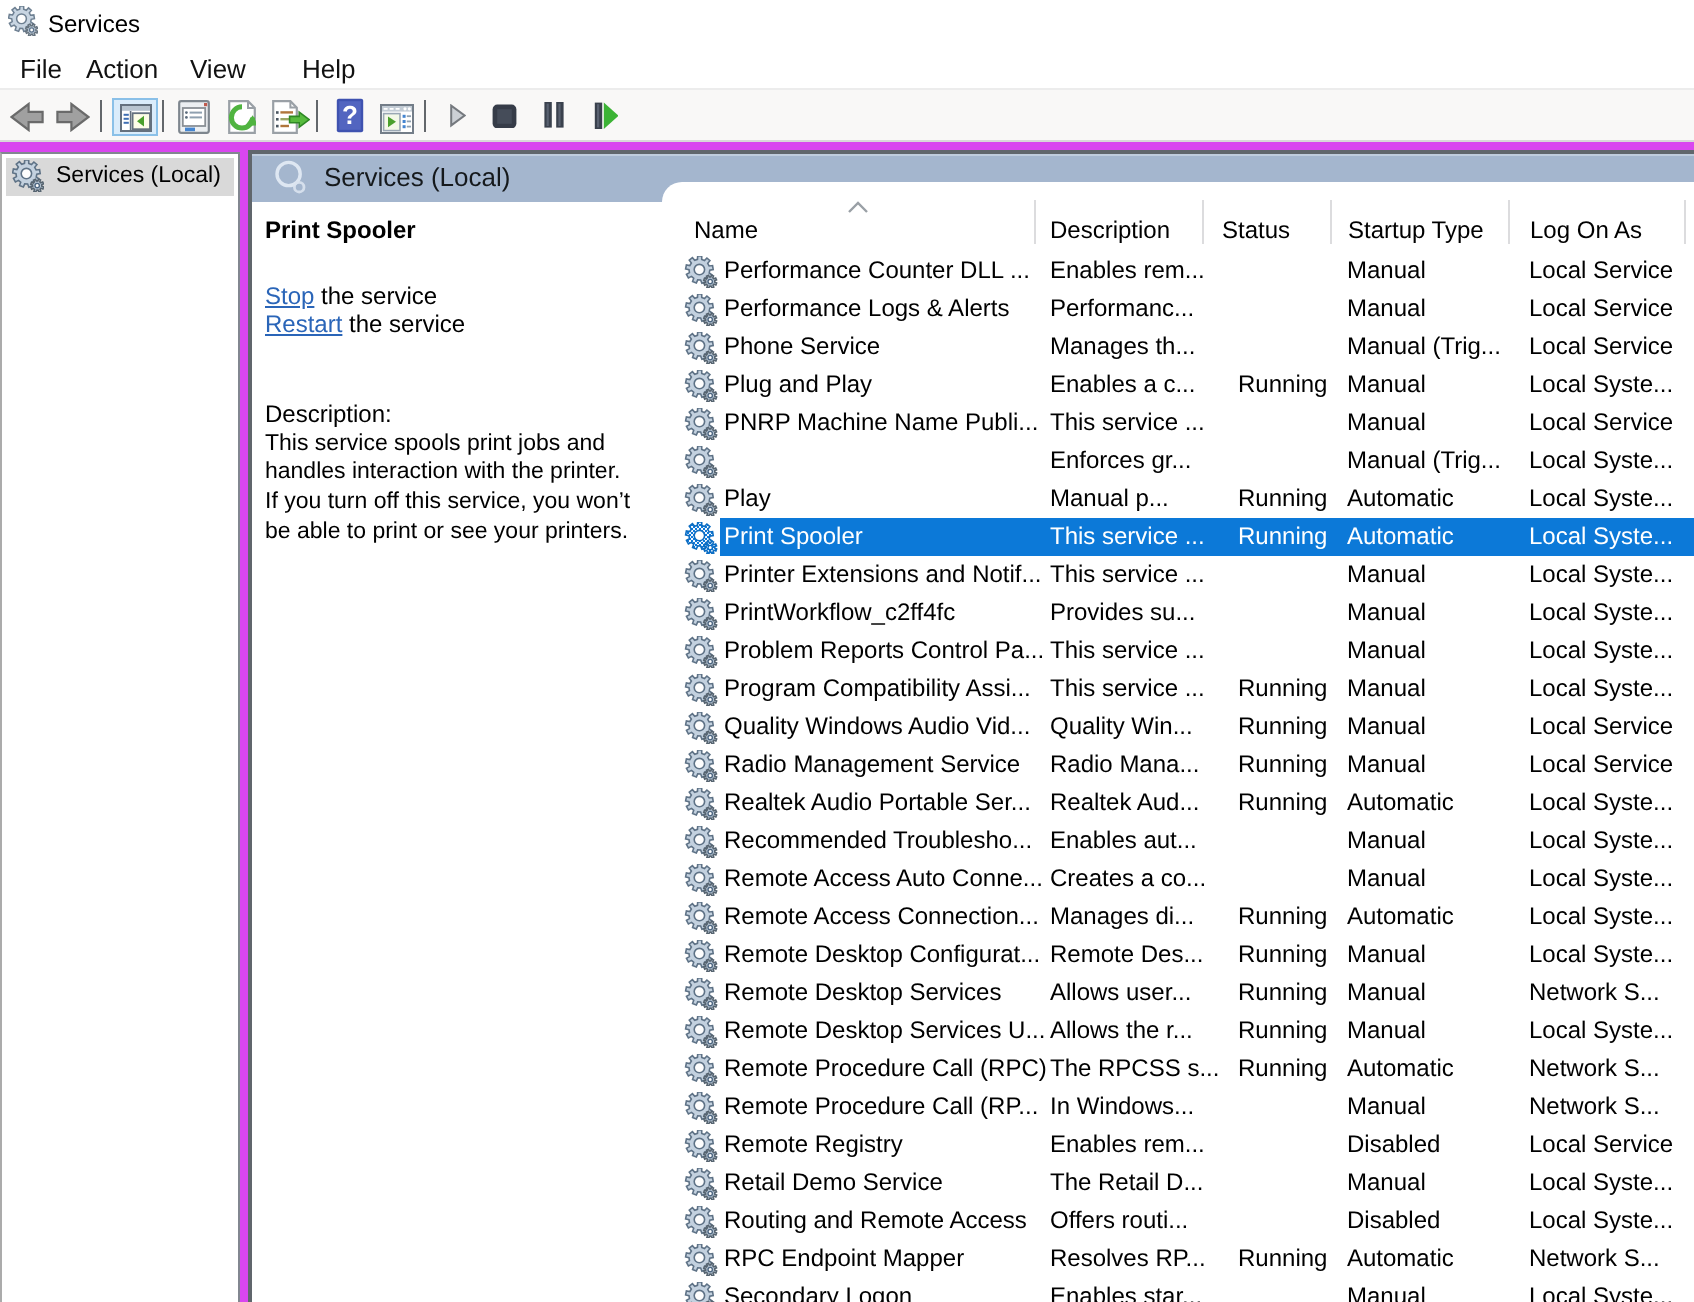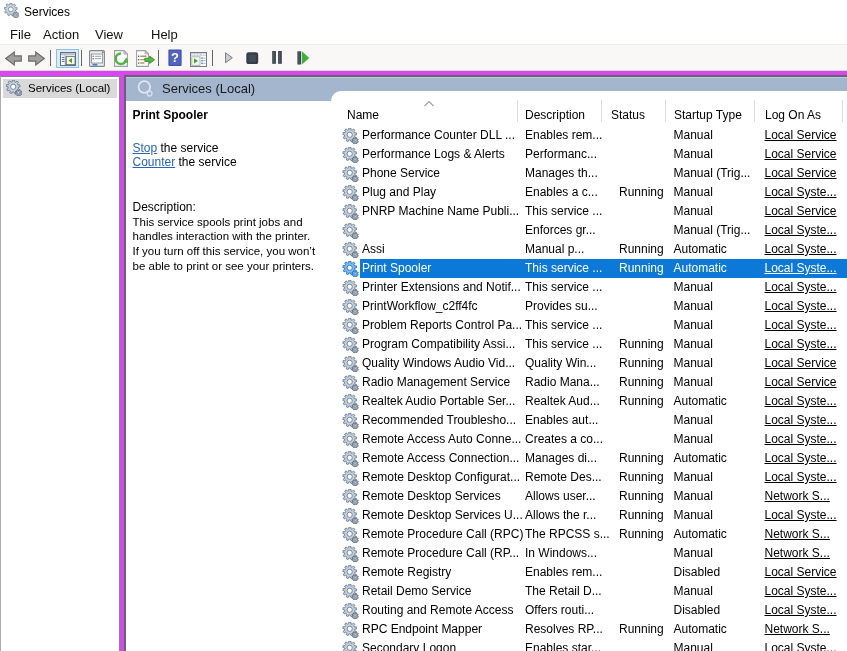--- a/index.html
+++ b/index.html
@@ -47,21 +47,21 @@
 #lhead { position:absolute; left:0; top:8px; width:516px; height:26px; font-size:12px; color:#000; }
 #lhead span { position:absolute; top:9px; white-space:nowrap; }
 #lhead .sep { position:absolute; top:1px; width:1px; height:22px; background:#dcdcde; }
 .row { position:absolute; left:0; width:516px; height:19px; font-size:12px; color:#000; line-height:19px; white-space:nowrap; }
 .row span { position:absolute; line-height:19px; }
 .row .gic { position:absolute; left:11px; top:1.5px; width:17px; height:16px; }
 .c-name { left:31px; }
 .c-desc { left:194px; }
 .c-stat { left:288px;text-align:right; }
 .c-start { left:342.5px; }
-.c-logon { left:433.5px;text-decoration:underline; }
+.c-logon { left:433.5px; }
 .row.sel { color:#fff; }
 .selbg { position:absolute; left:28.5px; right:0; top:0; bottom:0; background:#0c79d8; }
 </style>
 </head>
 <body>
 <div id="win">
 <svg width="0" height="0" style="position:absolute">
 <defs>
 <path id="gmain" d="M13.79,4.76 L14.10,6.75 L12.39,7.08 L12.11,8.52 L13.56,9.48 L12.52,11.20 L11.00,10.35 L9.85,11.27 L10.35,12.94 L8.44,13.59 L7.83,11.96 L6.36,11.93 L5.67,13.53 L3.79,12.80 L4.36,11.16 L3.26,10.19 L1.70,10.97 L0.73,9.20 L2.22,8.31 L2.00,6.86 L0.31,6.46 L0.70,4.48 L2.42,4.76 L3.18,3.50 L2.14,2.11 L3.71,0.85 L4.85,2.16 L6.24,1.69 L6.34,-0.05 L8.35,-0.00 L8.38,1.74 L9.75,2.27 L10.94,1.00 L12.46,2.33 L11.36,3.68 L12.07,4.96 Z"></path>
 <path id="gsmall" d="M15.83,13.46 L15.45,14.47 L14.50,14.10 L14.00,14.63 L14.42,15.55 L13.43,15.99 L13.03,15.06 L12.30,15.08 L11.94,16.03 L10.93,15.65 L11.30,14.70 L10.77,14.20 L9.85,14.62 L9.41,13.63 L10.34,13.23 L10.32,12.50 L9.37,12.14 L9.75,11.13 L10.70,11.50 L11.20,10.97 L10.78,10.05 L11.77,9.61 L12.17,10.54 L12.90,10.52 L13.26,9.57 L14.27,9.95 L13.90,10.90 L14.43,11.40 L15.35,10.98 L15.79,11.97 L14.86,12.37 L14.88,13.10 Z"></path>
@@ -272,21 +272,21 @@
   <div id="band">
     <svg id="bandicon" viewBox="0 0 17 18">
       <circle cx="7.3" cy="7" r="5.8" fill="none" stroke="#e4ecf6" stroke-width="1.7" opacity="0.9"></circle>
       <circle cx="12.6" cy="13.6" r="2.4" fill="none" stroke="#dae3ef" stroke-width="1.4" opacity="0.9"></circle>
     </svg>
     <span class="txt">Services (Local)</span>
   </div>
   <div id="info">
     <div class="title">Print Spooler</div>
     <div class="l1"><a>Stop</a> the service</div>
-    <div class="l2"><a>Counter</a> the service</div>
+    <div class="l2"><a>Restart</a> the service</div>
     <div class="dh">Description:</div>
     <div class="dt">This service spools print jobs and<br>handles interaction with the printer.<br>If you turn off this service, you won’t<br>be able to print or see your printers.</div>
   </div>
 </div>
 
 <div id="list">
   <div id="lhead">
     <span style="left:16px">Name</span>
     <span style="left:194px">Description</span>
     <span style="left:280px">Status</span>
@@ -352,21 +352,21 @@
           <use href="#gear"></use>
         </svg>
         <span class="c-desc">Enforces gr...</span>
         <span class="c-start">Manual (Trig...</span>
         <span class="c-logon">Local Syste...</span>
       </div>
 <div class="row" style="top:149px">
         <svg class="gic" viewBox="0 0 16 16">
           <use href="#gear"></use>
         </svg>
-        <span class="c-name">Assi</span>
+        <span class="c-name">Play</span>
         <span class="c-desc">Manual p...</span>
         <span class="c-stat">Running</span>
         <span class="c-start">Automatic</span>
         <span class="c-logon">Local Syste...</span>
       </div>
 <div class="row sel" style="top:168px">
         <i class="selbg"></i>
         <svg class="gic" viewBox="0 0 16 16">
           <use href="#gearsel"></use>
         </svg>

